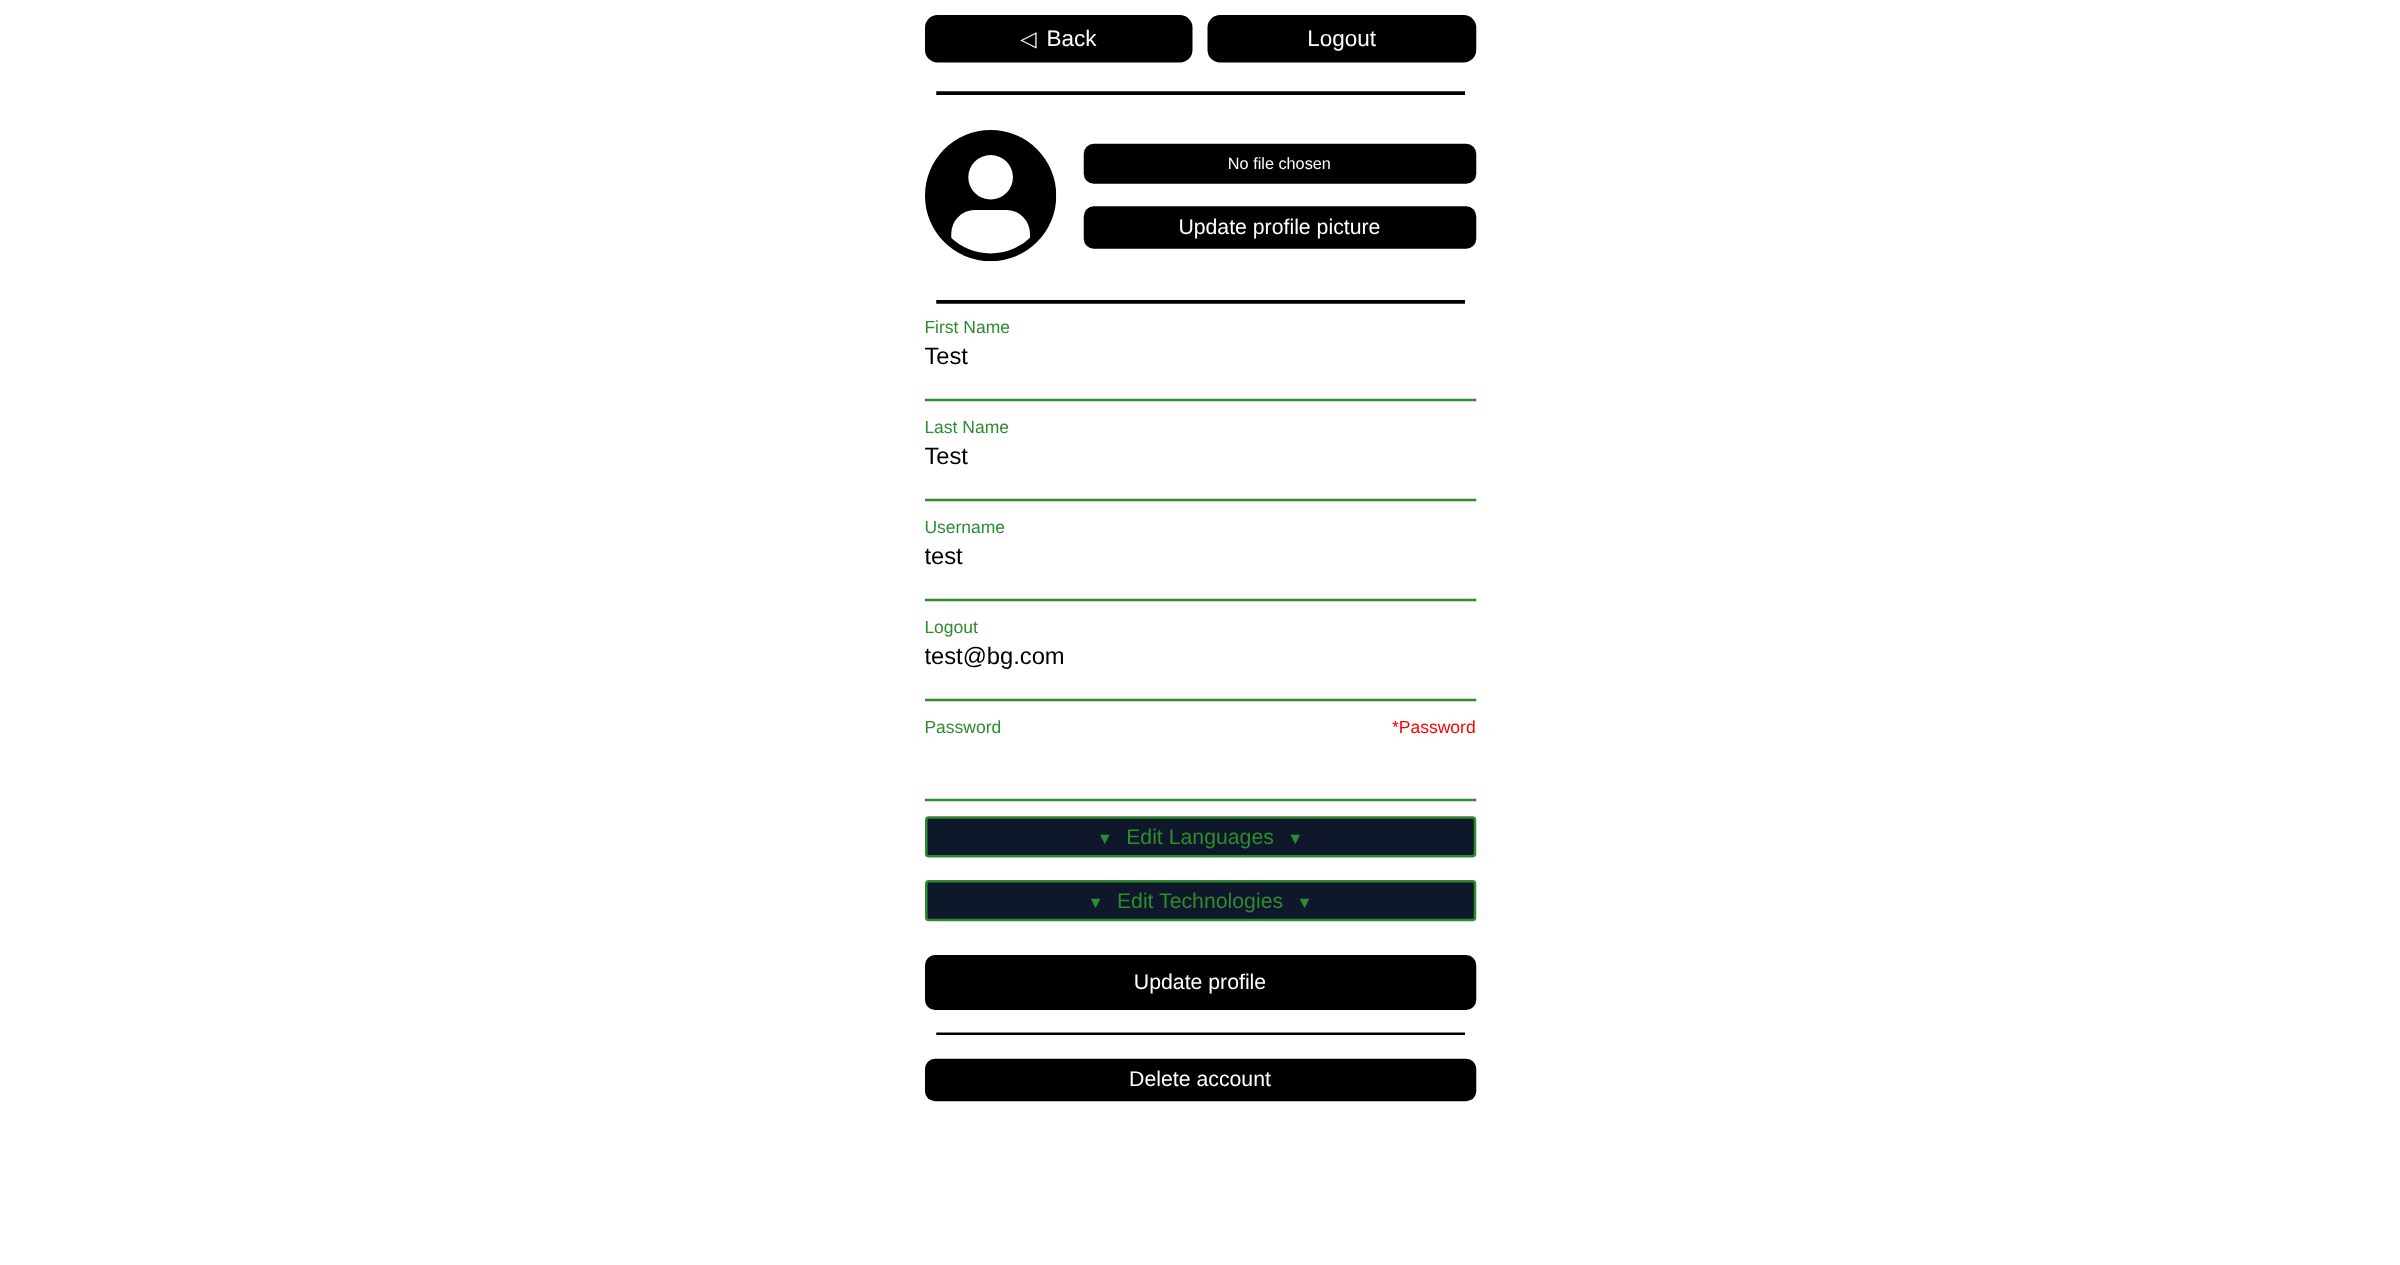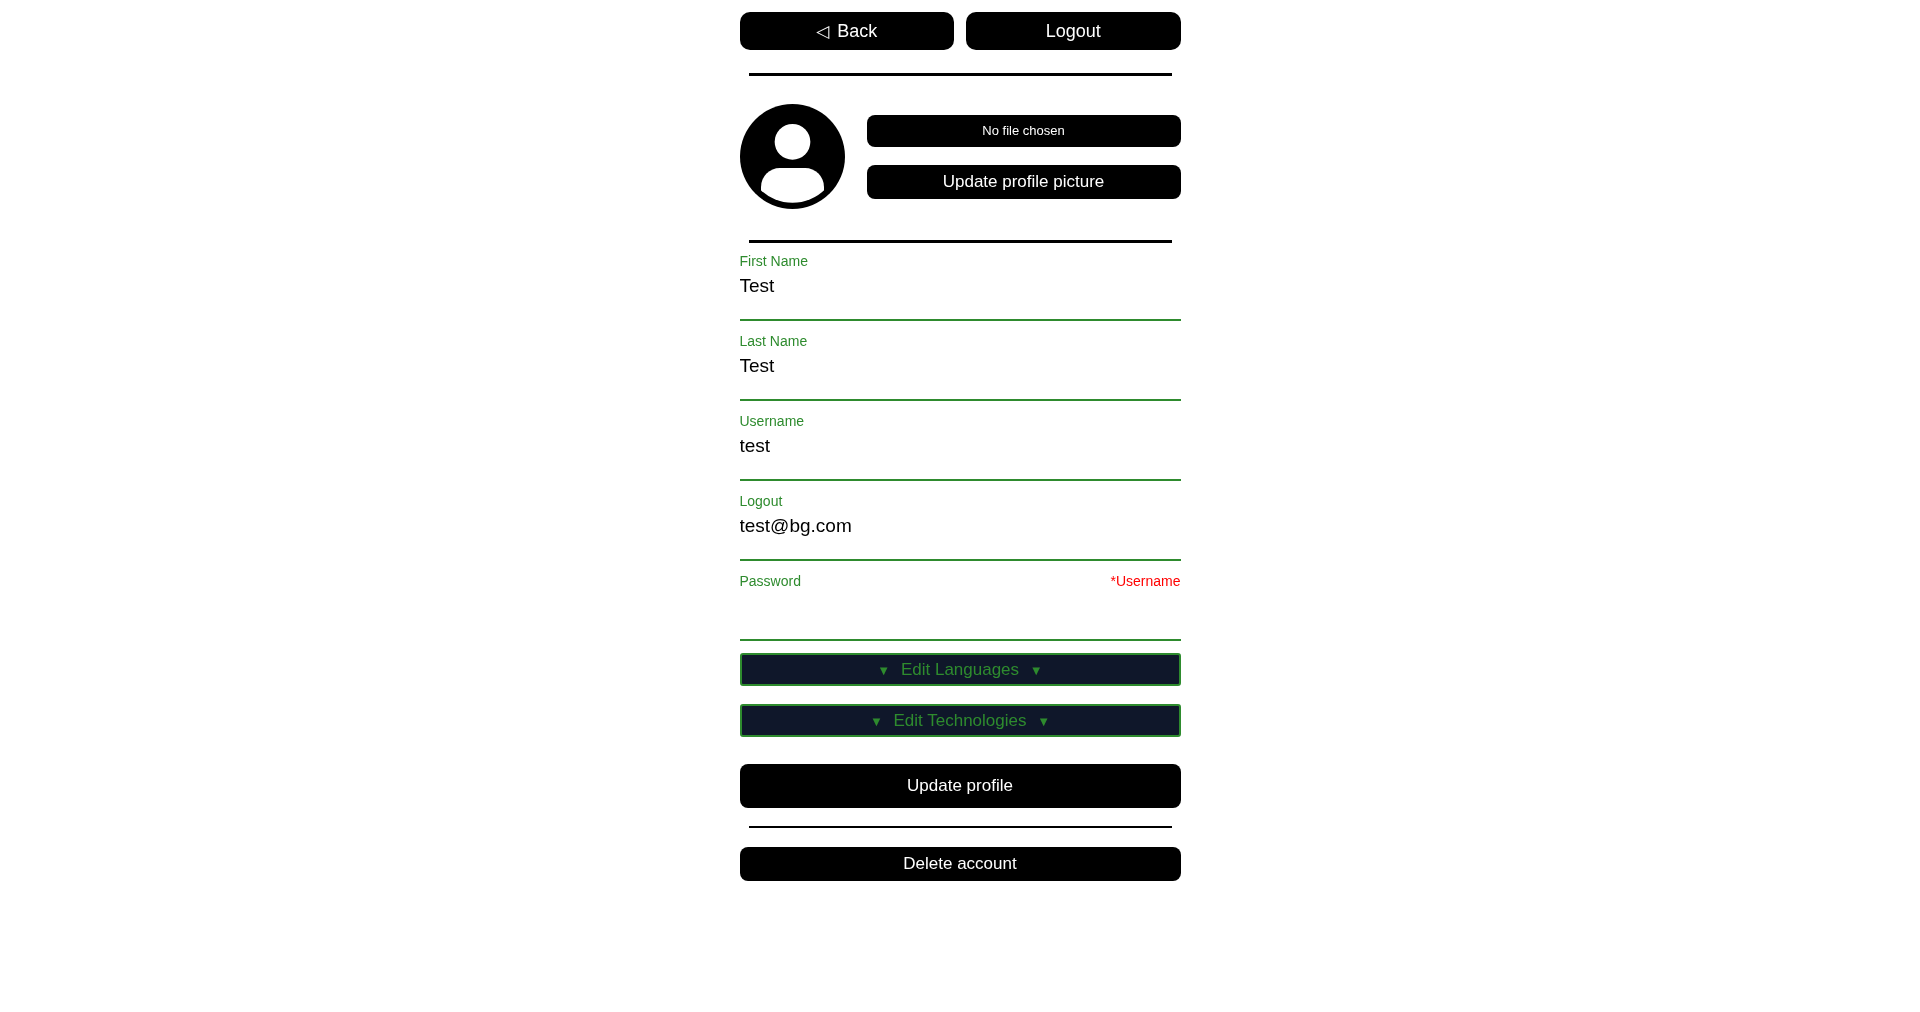--- a/index.html
+++ b/index.html
@@ -129,21 +129,21 @@
     <div class="field">
       <div class="field-head">
         <span class="field-label">Logout</span>
       </div>
       <input type="text" value="test@bg.com" style="">
     </div>
 
     <div class="field">
       <div class="field-head">
         <span class="field-label">Password</span>
-        <span class="required-note">*Username</span>
+        <span class="required-note">*Password</span>
       </div>
       <input type="password" value="" style="">
     </div>
 
     <button class="btn-outline btn-languages">
       <span class="tri">▼</span>
       <span class="tri-label">Edit Languages</span>
       <span class="tri">▼</span>
     </button>
 

